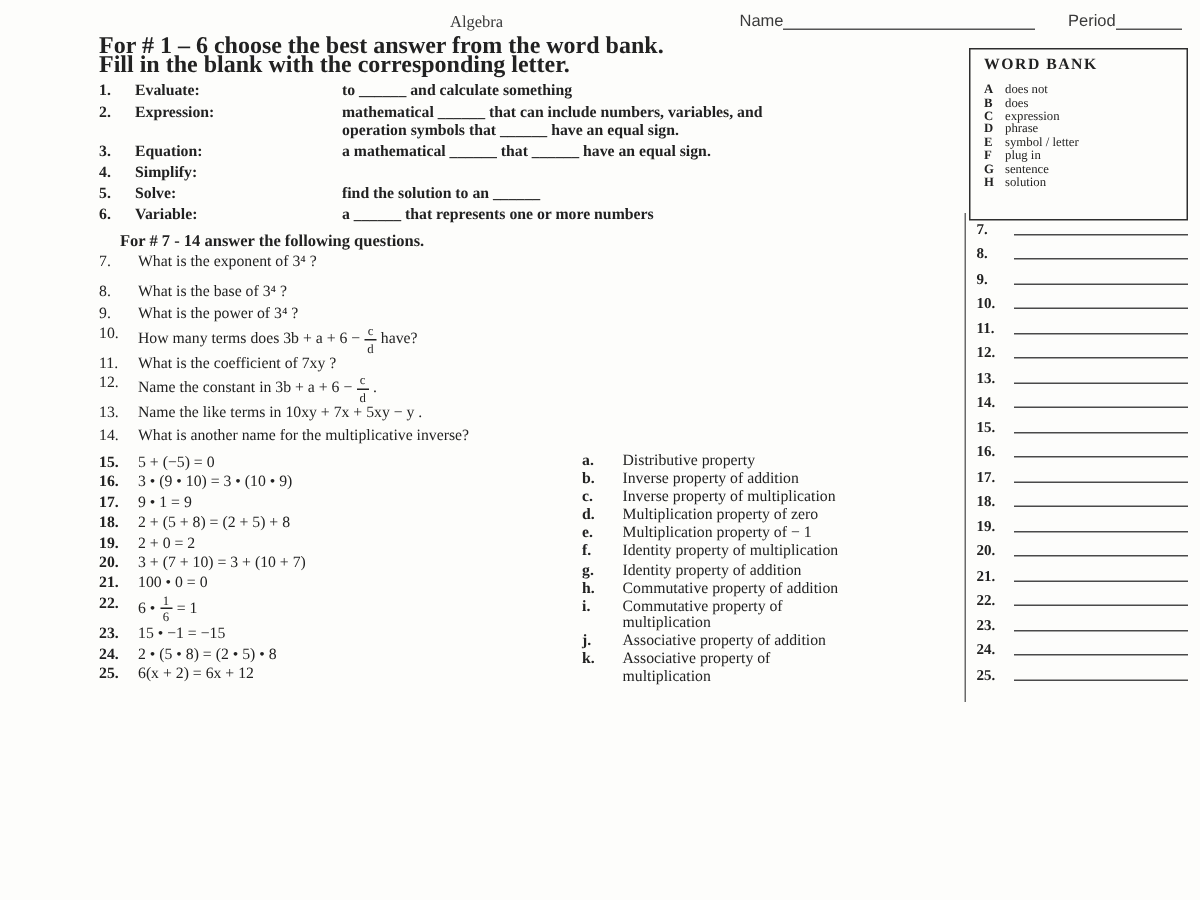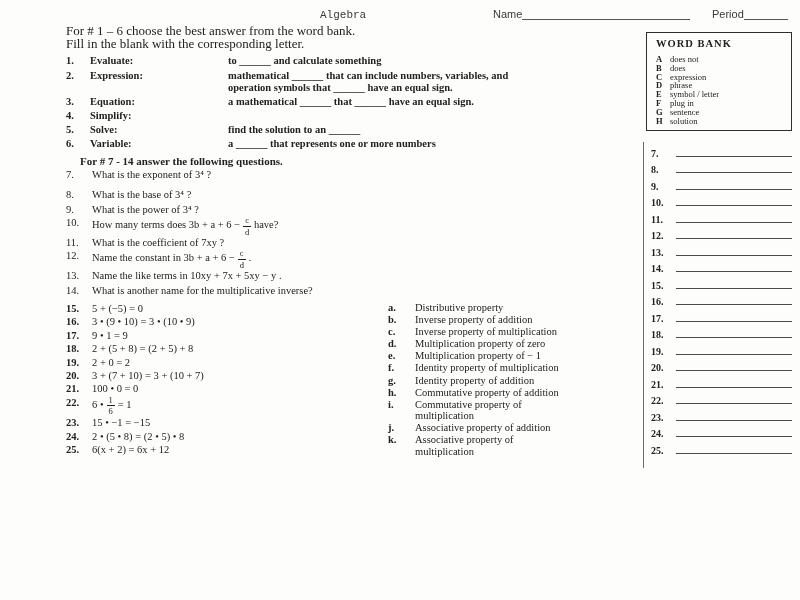--- a/index.html
+++ b/index.html
@@ -1,41 +1,41 @@
 <!DOCTYPE html>
 <html><head>
 <meta charset="utf-8">
 <style>
   html,body{margin:0;padding:0;background:#fff;}
   .page{position:relative;width:800px;height:600px;background:#fdfdfb;
         font-family:"Liberation Serif",serif;color:#222;overflow:hidden;}
 
   
-  .hdr-course{position:absolute;left:300px;top:9px;font-family:Liberation Mono, monospace;
-              font-size:11px;color:#3a3a3a;margin-left:20px;}
+  .hdr-course{position:absolute;left:300px;top:9px;font-family:Liberation Serif, serif;
+              font-size:11px;color:#3a3a3a;}
   .hdr-name{position:absolute;left:493px;top:7px;font-family:"Liberation Sans",sans-serif;
             font-size:11px;color:#3a3a3a;white-space:nowrap;}
   .hdr-period{position:absolute;left:712px;top:7px;font-family:"Liberation Sans",sans-serif;
               font-size:11px;color:#3a3a3a;white-space:nowrap;}
   .blankline{display:inline-block;border-bottom:1px solid #555;height:12px;vertical-align:bottom;}
   .name-line{width:168px;}
   .period-line{width:44px;}
 
   
-  .instr{position:absolute;left:66px;top:24px;font-weight:normal;font-size:13px;line-height:13px;}
+  .instr{position:absolute;left:66px;top:24px;font-weight:bold;font-size:16px;line-height:13px;}
   .items{position:absolute;left:66px;top:55px;width:578px;}
   .irow{display:flex;font-size:10.5px;line-height:12.5px;margin-bottom:1.5px;}
   .irow:first-child{margin-bottom:2px;}
   .inum{width:24px;font-weight:bold;flex:0 0 auto;}
   .iterm{width:138px;font-weight:bold;flex:0 0 auto;}
   .idef{flex:1;font-weight:bold;}
   .idef span{display:block;}
 
   
-  .wordbank{position:absolute;left:646px;top:32px;width:146px;height:99px;
+  .wordbank{position:absolute;left:646px;top:32px;width:146px;height:115px;
             border:1.5px solid #2e2e2e;background:#fdfdfb;box-sizing:border-box;}
   .wbtitle{font-weight:bold;font-size:10.5px;letter-spacing:1px;margin:5px 0 6px 9px;}
   .wbrow{display:flex;font-size:8.5px;line-height:8.8px;padding-left:9px;}
   .wbletter{width:14px;font-weight:bold;flex:0 0 auto;}
 
   
   .sec2-heading{position:absolute;left:66px;top:155px;font-weight:bold;font-size:11px;margin-left:14px;}
   .questions{position:absolute;left:66px;top:168px;width:565px;font-size:10.5px;}
   .mrow{display:flex;line-height:13px;}
   .mnum{width:26px;flex:0 0 auto;}

